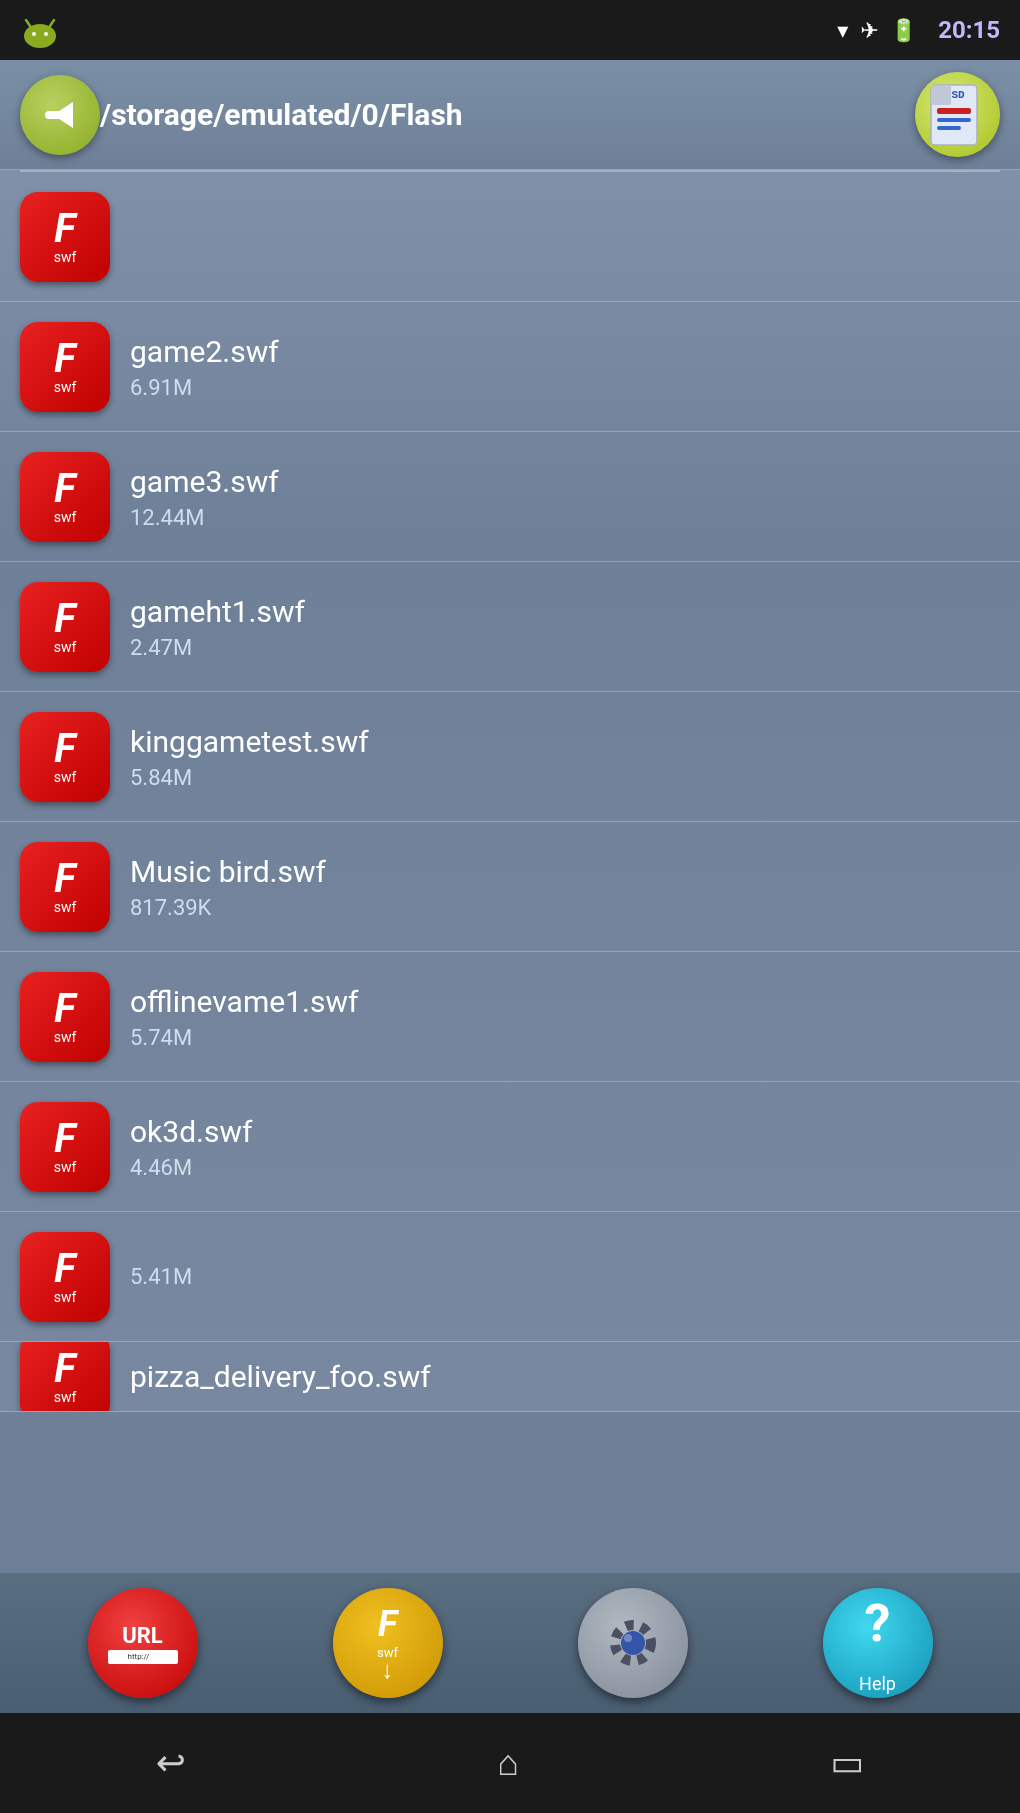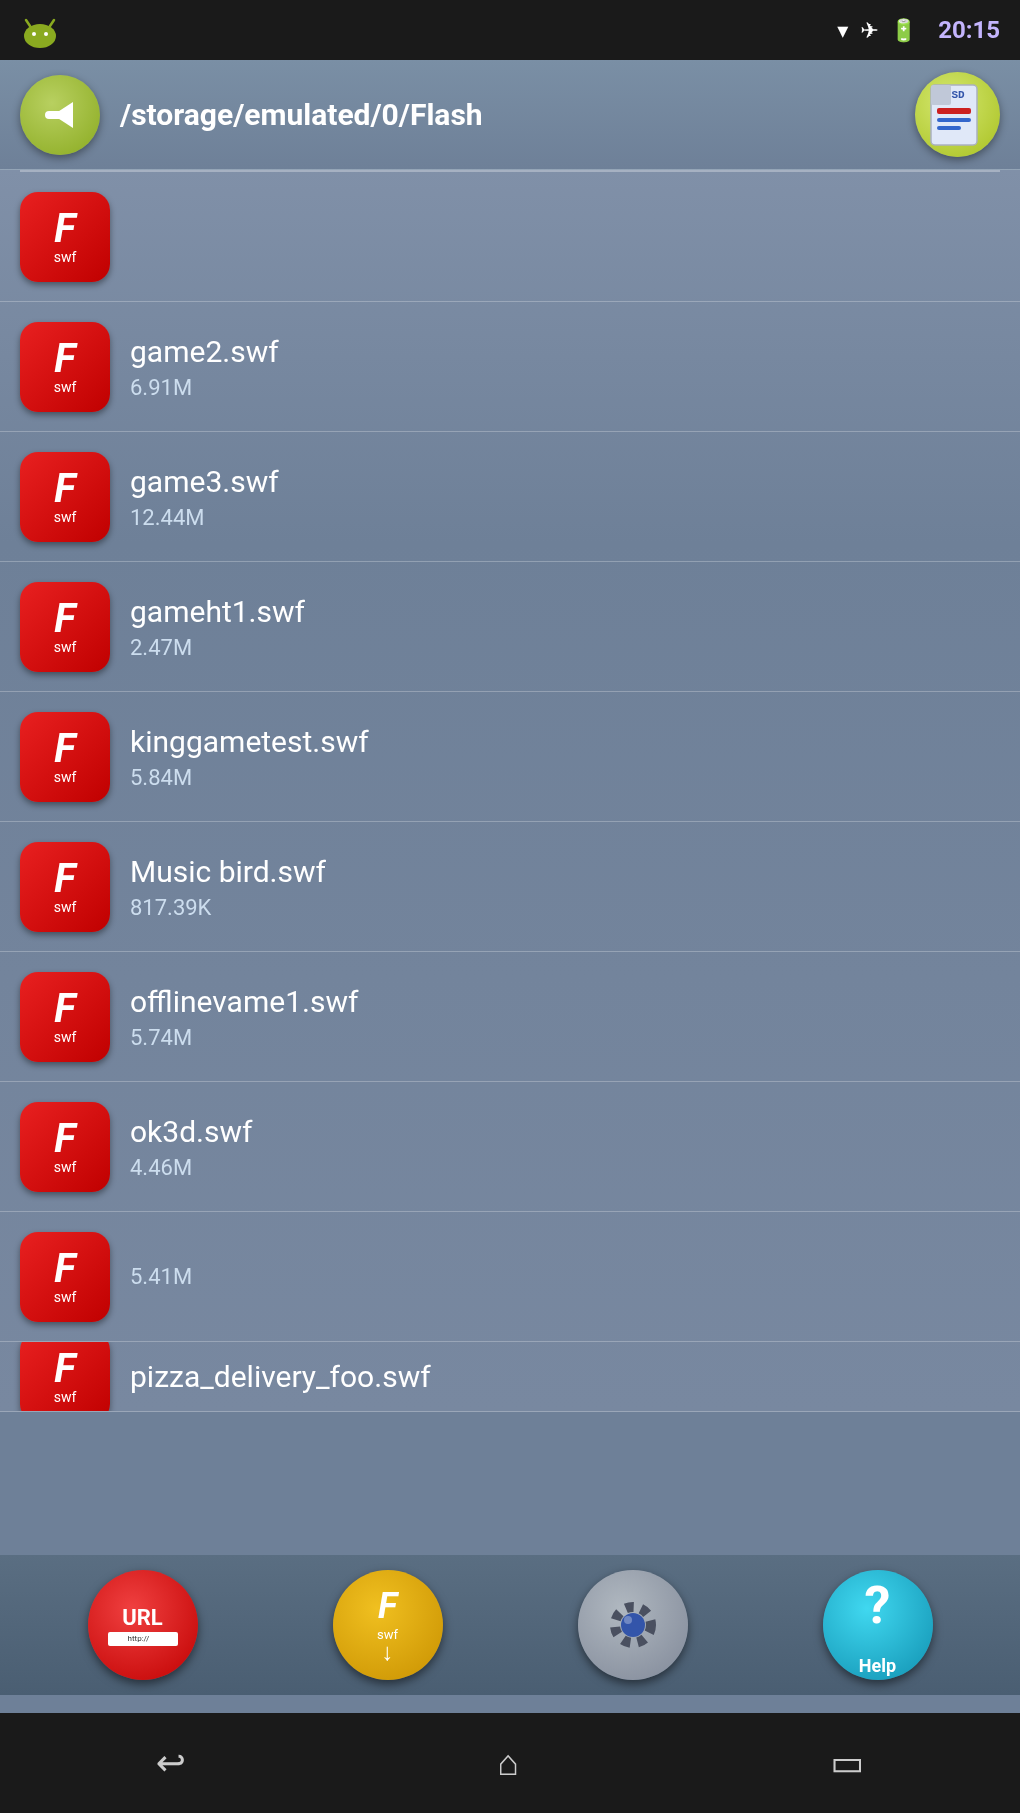--- a/index.html
+++ b/index.html
@@ -34,21 +34,20 @@
     }
 
     
     .header {
       width: 100%;
       height: 110px;
       background: linear-gradient(180deg, #7a8fa5 0%, #6e8098 100%);
       display: flex;
       align-items: center;
       padding: 0 20px;
-      gap: 20px;
       border-bottom: 1px solid rgba(255,255,255,0.2);
     }
     .back-btn {
       width: 80px;
       height: 80px;
       border-radius: 50%;
       background: radial-gradient(circle at 40% 35%, #b8d060, #8aaa20);
       display: flex;
       align-items: center;
       justify-content: center;
@@ -125,21 +124,21 @@
       font-weight: normal;
     }
     .file-size {
       font-size: 22px;
       color: #ccddee;
     }
 
     
     .bottom-nav {
       position: absolute;
-      bottom: 118px;
+      bottom: 100px;
       left: 0;
       width: 100%;
       height: 140px;
       background: linear-gradient(180deg, #5a6e82 0%, #4a5e72 100%);
       display: flex;
       align-items: center;
       justify-content: space-around;
       padding: 0 20px;
     }
     .nav-btn {
@@ -210,21 +209,21 @@
 
     
     .gear-svg { width: 70px; height: 70px; }
 
     
     .gamepad-content { display: flex; flex-direction: column; align-items: center; }
     .more-label { color: white; font-size: 18px; font-weight: bold; }
 
     
     .help-q { color: white; font-size: 52px; font-weight: bold; }
-    .help-label { color: white; font-size: 18px; font-weight: bold; margin-top: 19px; }
+    .help-label { color: white; font-size: 18px; font-weight: normal; margin-top: 19px; }
 
     
     .file-item.partial {
       height: 70px;
       overflow: hidden;
     }
   </style>
 </head>
 <body>
 

